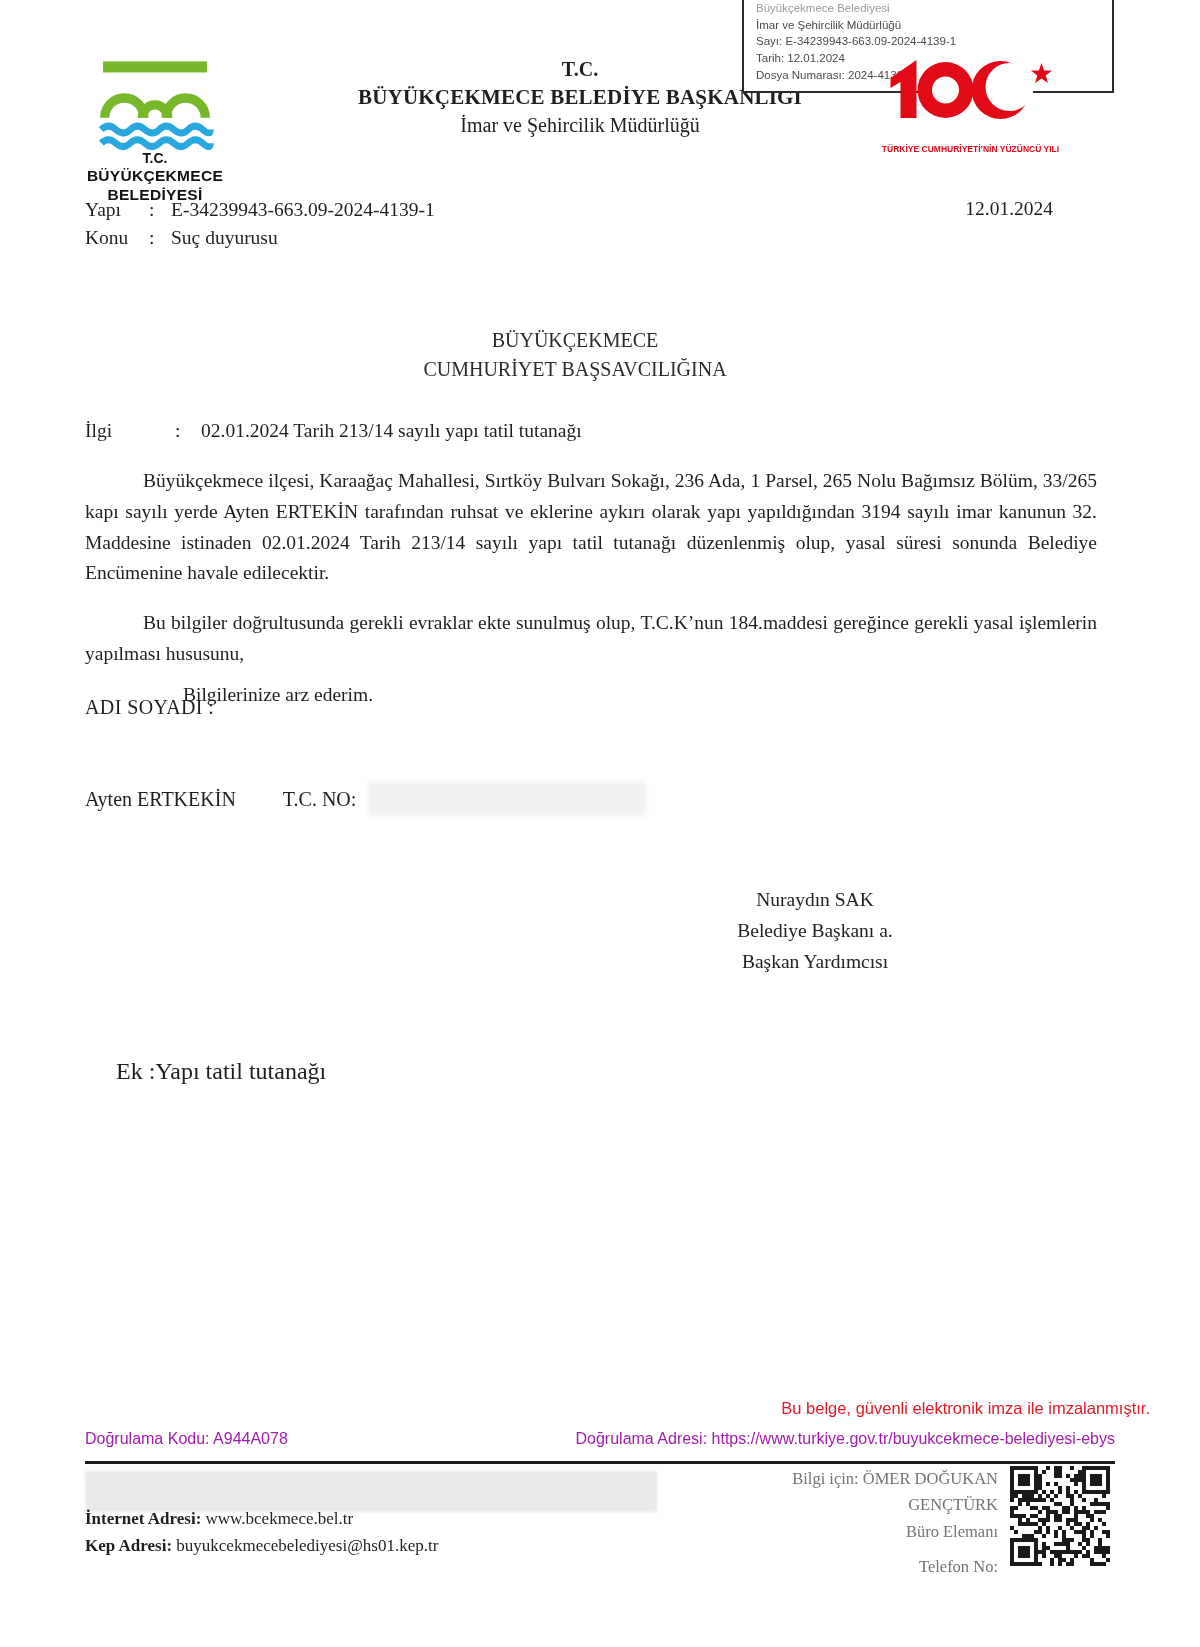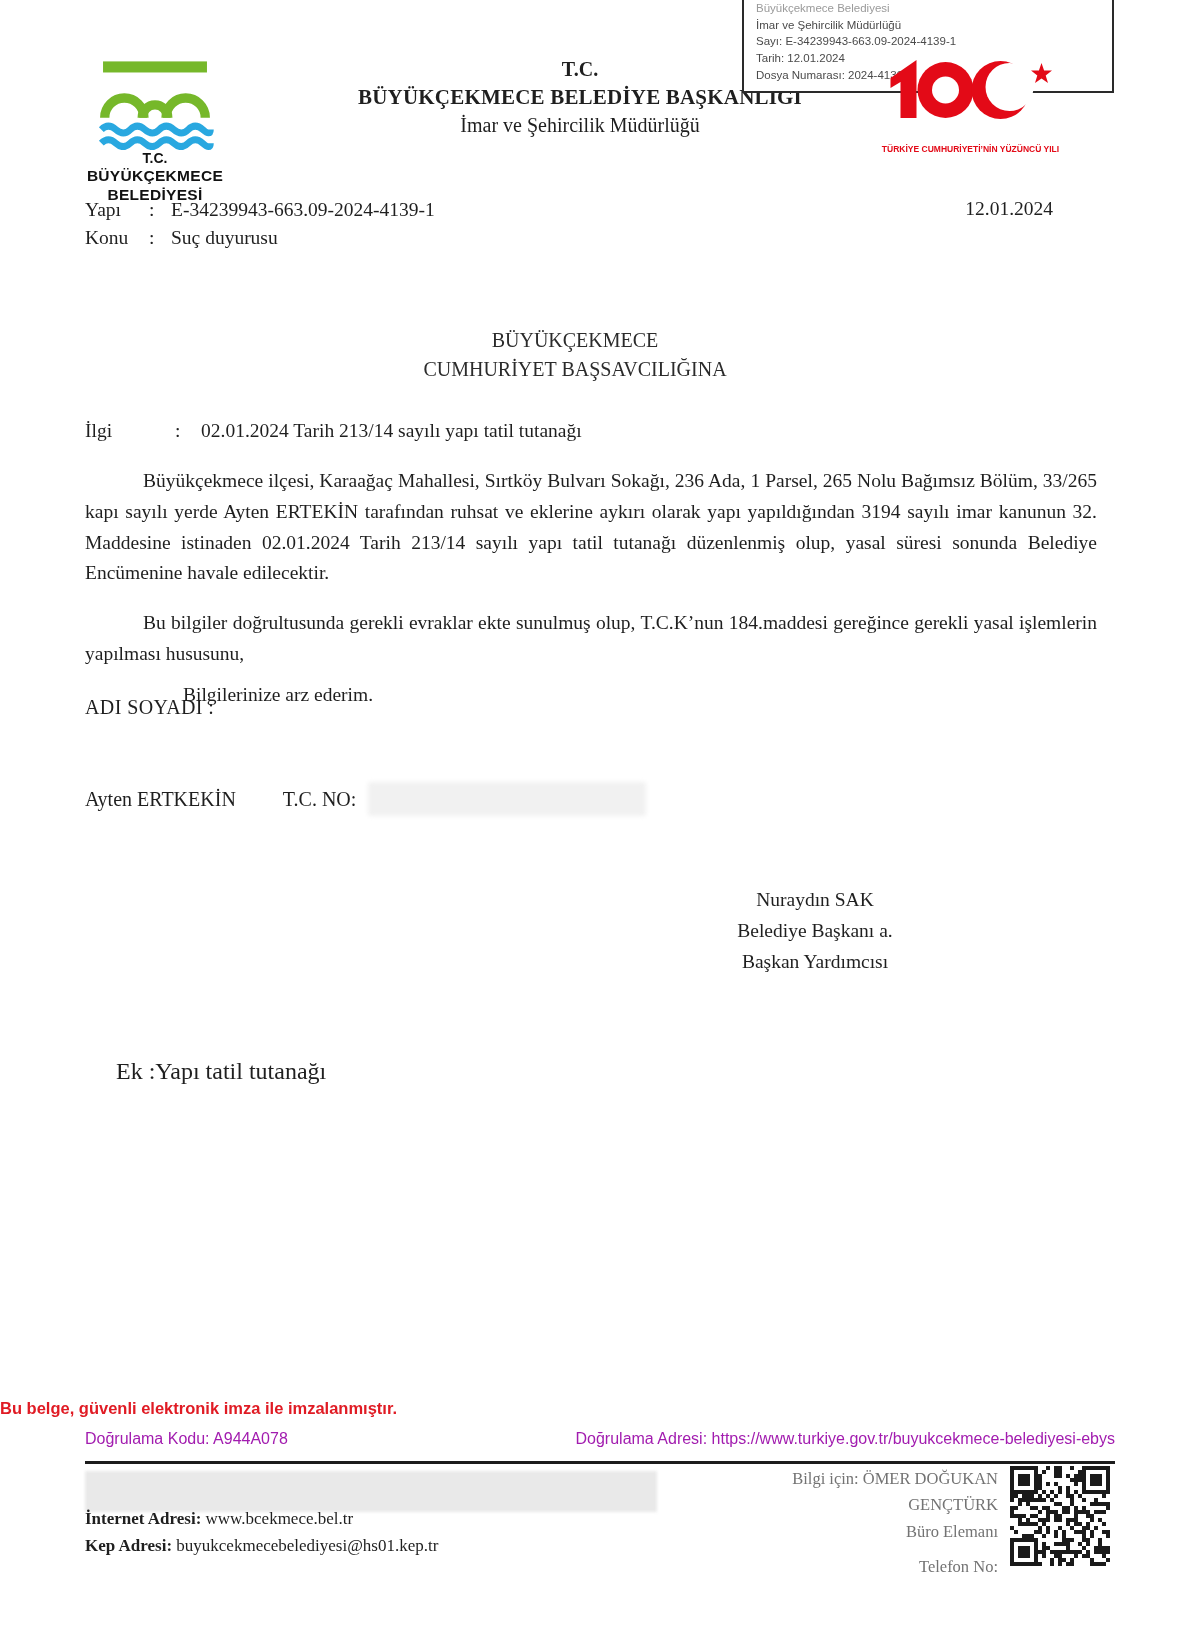--- a/index.html
+++ b/index.html
@@ -54,22 +54,22 @@
   .name-row{position:absolute;left:85px;top:788px;font-size:20px;}
   .name-row .tc-label{margin-left:42px;}
   .redact-1{
     position:absolute;left:368px;top:782px;width:278px;height:34px;
     background:#f1f1f1;filter:blur(2px);border-radius:3px;
   }
   .signature{position:absolute;left:640px;top:884px;width:350px;text-align:center;font-size:19.5px;line-height:1.6;}
   .ek-line{position:absolute;left:85px;top:1058px;font-size:24px;margin-left:31px;}
   
   .esign-note{
-    position:absolute;left:0;top:1399px;width:1150px;text-align:left;
-    font-family:"Liberation Sans", sans-serif;font-size:16.5px;color:var(--esign-red);font-weight:bold;
+    position:absolute;left:0;top:1399px;width:1150px;text-align:right;
+    font-family:"Liberation Sans", sans-serif;font-size:16.5px;color:var(--esign-red);
   }
   .verify-row{position:absolute;left:85px;top:1430px;width:1030px;
     font-family:"Liberation Sans", sans-serif;font-size:16px;color:#a21caf;}
   .verify-row .left{float:left;}
   .verify-row .right{float:right;padding-left:15px;}
   .footer-rule{position:absolute;left:85px;top:1461px;width:1030px;height:3px;background:#1c1c1c;}
   .redact-2{position:absolute;left:85px;top:1471px;width:572px;height:41px;background:#e9e9e9;filter:blur(1.5px);}
   .contacts{position:absolute;left:85px;top:1505px;font-size:17px;line-height:1.6;}
   .contacts b{font-weight:bold;}
   .info-block{position:absolute;right:202px;top:1466px;text-align:right;font-size:16.5px;line-height:1.6;color:#737373;}

